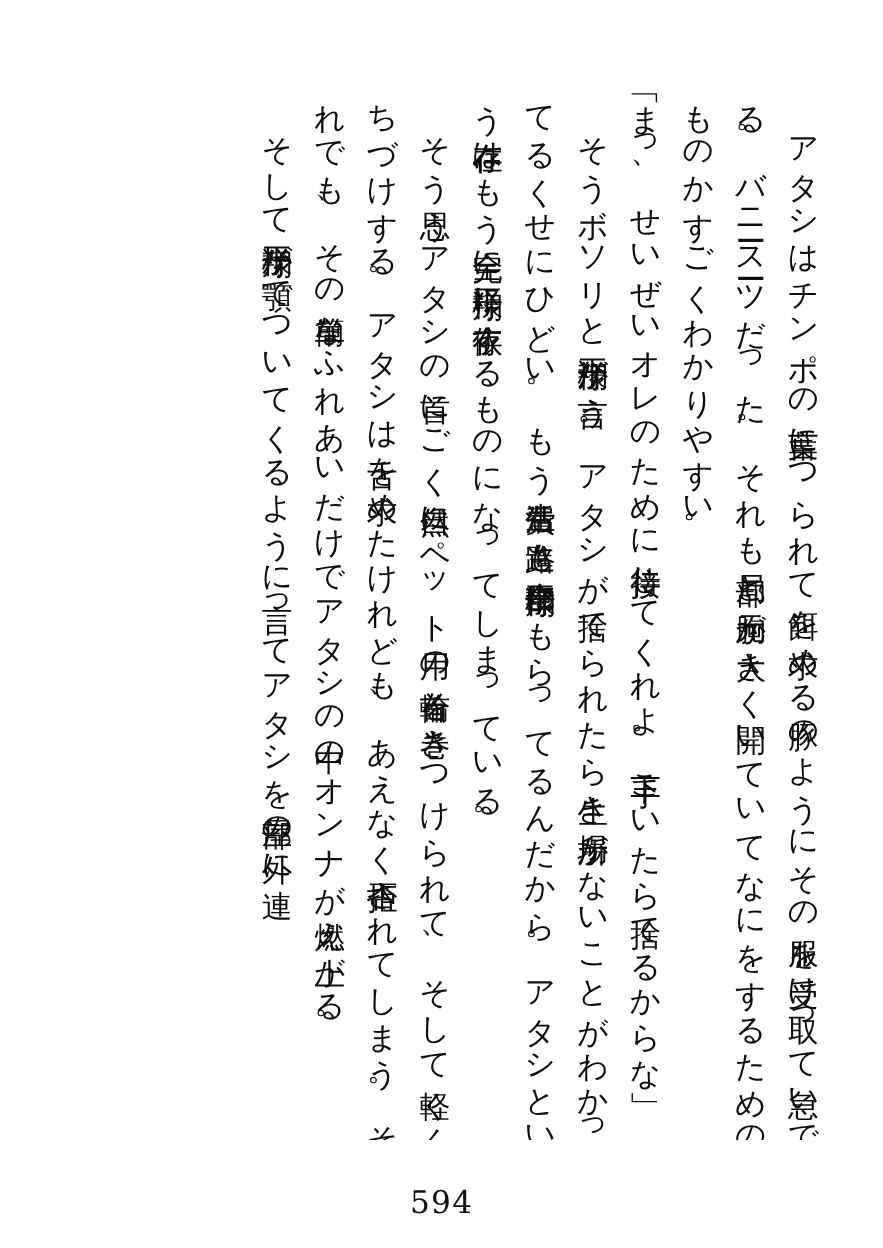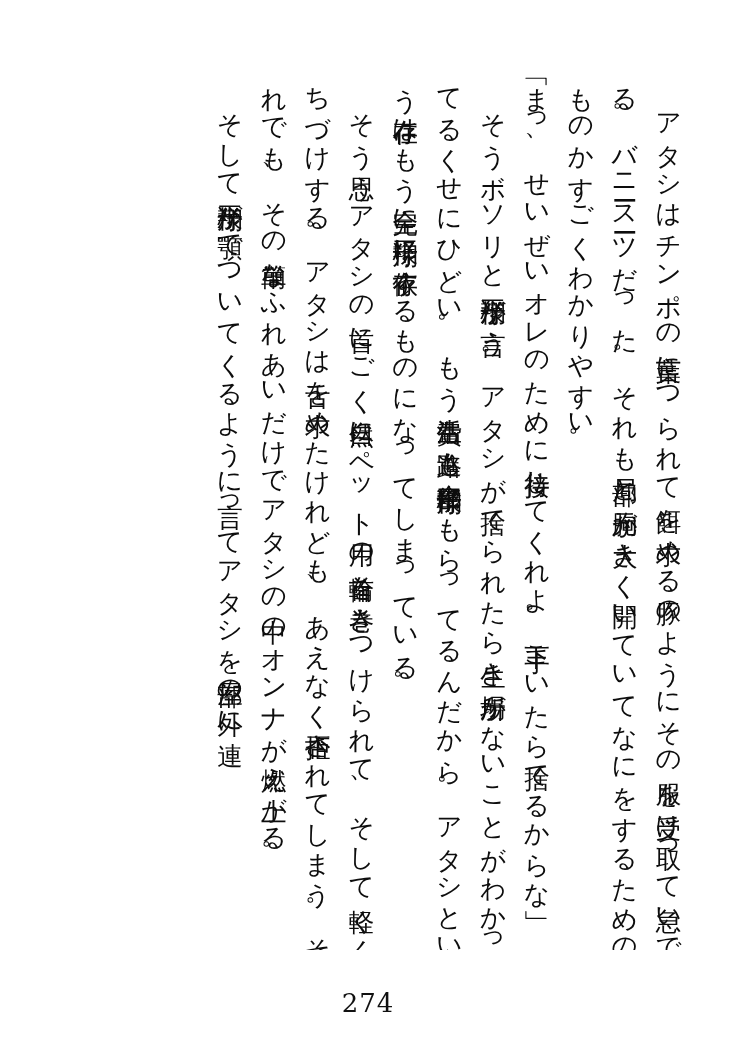--- a/index.html
+++ b/index.html
@@ -69,15 +69,15 @@
 <div class="page">
 
   <div class="text-body">
     <p class="para">アタシはチンポの言葉につられて餌を求める豚のようにその服を受け取って急いで着る。バニースーツだった。それも局部と胸元が大きく開いていてなにをするためのものかすごくわかりやすい。</p>
     <p class="para noindent">「まっ、せいぜいオレのために接待してくれよ。下手こいたら捨てるからな」</p>
     <p class="para">そうボソリと翔平様が言う。アタシが捨てられたら生き場所がないことがわかってるくせにひどい。もう生活費も進路も全部翔平様にもらってるんだから。アタシという存在はもう完全に翔平様に依存するものになってしまっている。</p>
     <p class="para">そう思うアタシの首にごく自然にペット用の首輪を巻きつけられて、そして軽くくちづけする。アタシは舌を求めたけれども、あえなく拒否されてしまう。それでも、その簡単なふれあいだけでアタシの中のオンナが燃え上がる。</p>
     <p class="para">そして翔平様が顎でついてくるように言ってアタシを部屋の外に連</p>
   </div>
 
-  <div class="page-number">274</div>
+  <div class="page-number">594</div>
 
 </div>
 
 </body></html>

